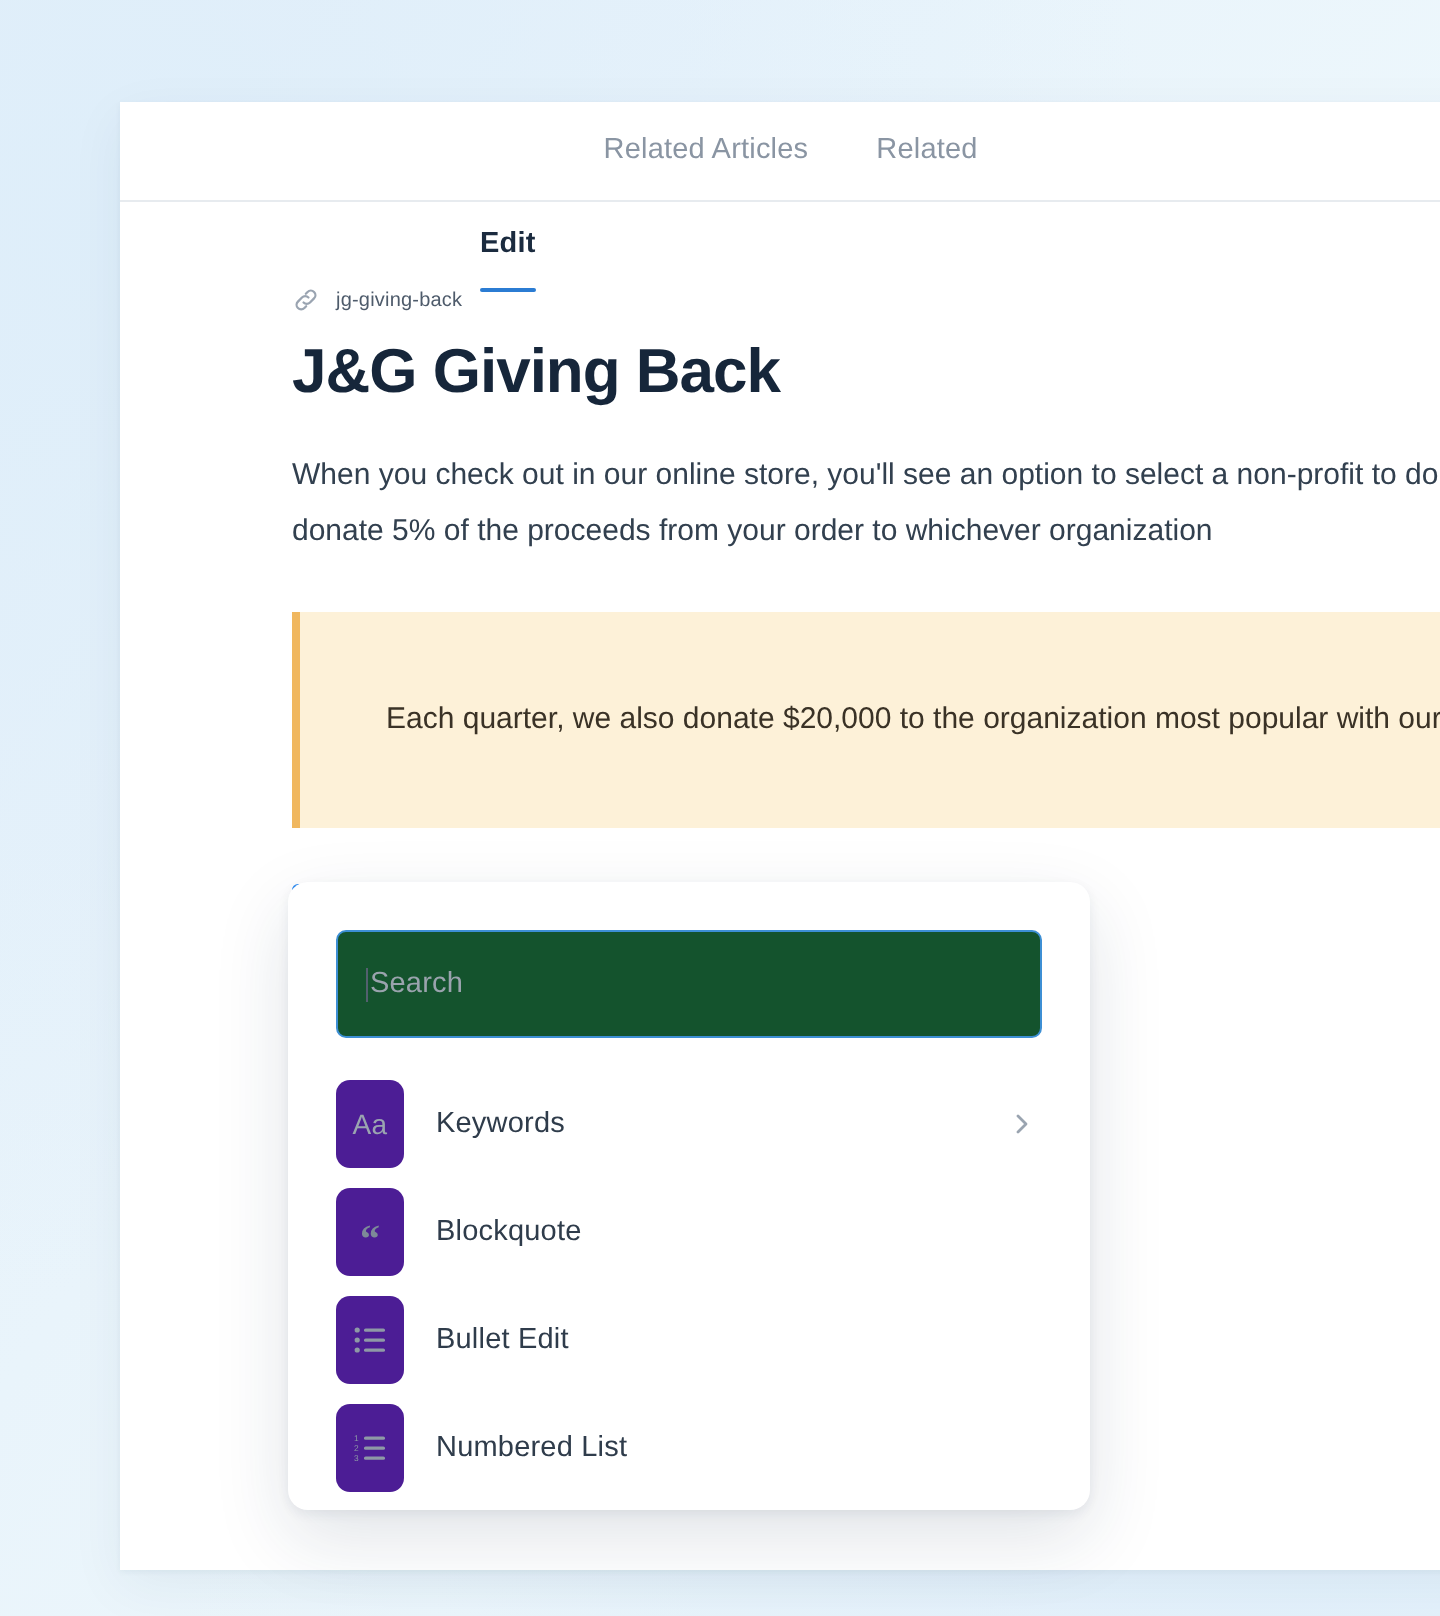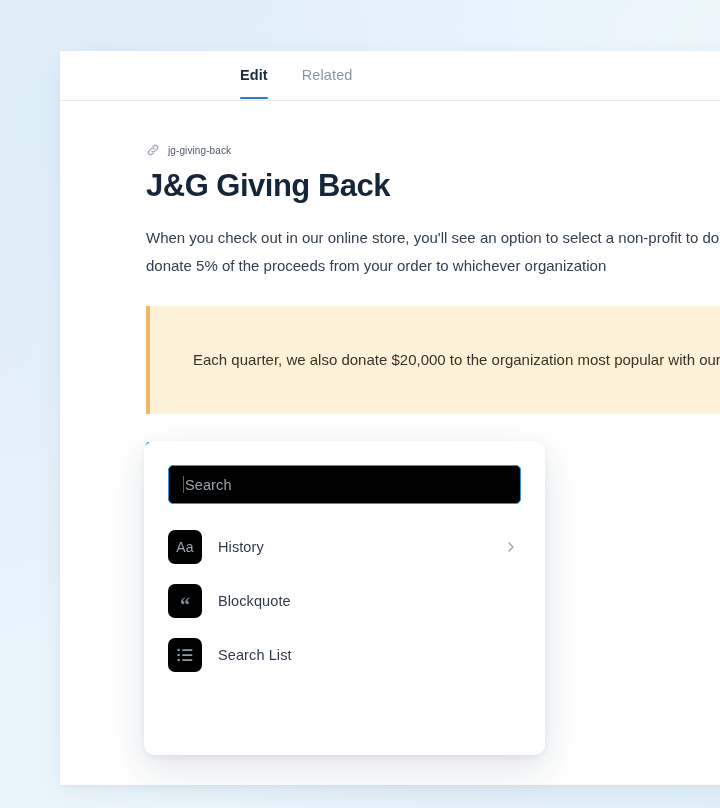--- a/index.html
+++ b/index.html
@@ -54,20 +54,21 @@
     margin-right: 34px;
     font-size: 14.5px;
     color: #8a95a3;
     letter-spacing: 0.1px;
     cursor: pointer;
     white-space: nowrap;
   }
   .tab.active {
     color: #1b2b3f;
     font-weight: 700;
+    margin-top: 47px;
   }
   .tab.active .tab-underline {
     position: absolute;
     left: 0;
     right: 0;
     bottom: -1px;
     height: 2.5px;
     background: #2b7cd3;
     border-radius: 2px;
   }
@@ -159,28 +160,28 @@
     border-radius: 10px;
     box-shadow: 0 2px 6px rgba(22,45,75,0.07), 0 14px 38px rgba(22,45,75,0.13);
     box-sizing: border-box;
     padding: 24px 24px 0 24px;
     overflow: hidden;
     z-index: 5;
   }
 
   .cmd-search {
     position: relative;
-    height: 39px;
+    height: 54px;
     border: 1.6px solid #3d8fd4;
     border-radius: 5px;
     box-sizing: border-box;
     display: flex;
     align-items: center;
     padding: 0 14px;
-    background: #000000;
+    background: #14532d;
   }
   .cmd-caret {
     width: 1px;
     height: 17px;
     background: #53606e;
     margin-right: 1px;
   }
   .cmd-search-placeholder {
     font-size: 14.5px;
     color: #9aa3ad;
@@ -192,23 +193,23 @@
   }
   .cmd-item {
     display: flex;
     align-items: center;
     height: 54px;
     cursor: pointer;
     position: relative;
   }
   .cmd-icon-box {
     width: 34px;
-    height: 34px;
+    height: 44px;
     border-radius: 7px;
-    background: #000000;
+    background: #4c1d95;
     display: flex;
     align-items: center;
     justify-content: center;
     flex: none;
     color: #8e99a6;
   }
   .cmd-icon-box .glyph-aa {
     font-size: 14px;
     color: #9aa4b0;
     letter-spacing: 0.2px;
@@ -243,20 +244,23 @@
 <body>
 
 <div class="bg-wash"></div>
 
 <div class="editor-card">
 
   <div class="tabbar">
     <div class="tab active">
       <span>Edit</span>
       <span class="tab-underline"></span>
+    </div>
+    <div class="tab">
+      <span>Related Articles</span>
     </div>
     <div class="tab">
       <span>Related</span>
     </div>
   </div>
 
   <div class="doc">
 
     <div class="slug-row">
       <svg class="slug-icon" viewBox="0 0 16 16" fill="none" stroke="currentColor" stroke-width="1.3" stroke-linecap="round">
@@ -287,21 +291,21 @@
     <span class="cmd-caret"></span>
     <span class="cmd-search-placeholder">Search</span>
   </div>
 
   <div class="cmd-list">
 
     <div class="cmd-item">
       <span class="cmd-icon-box">
         <span class="glyph-aa">Aa</span>
       </span>
-      <span class="cmd-label">History</span>
+      <span class="cmd-label">Keywords</span>
       <svg class="cmd-chevron" viewBox="0 0 12 12" fill="none" stroke="currentColor" stroke-width="1.4" stroke-linecap="round" stroke-linejoin="round">
         <path d="M4 2l4 4-4 4"></path>
       </svg>
     </div>
 
     <div class="cmd-item">
       <span class="cmd-icon-box">
         <span class="glyph-quote">“</span>
       </span>
       <span class="cmd-label">Blockquote</span>
@@ -311,18 +315,31 @@
       <span class="cmd-icon-box">
         <svg width="16" height="14" viewBox="0 0 16 14" fill="currentColor">
           <circle cx="1.6" cy="2" r="1.3"></circle>
             <rect x="5" y="1.2" width="10.5" height="1.7" rx="0.8"></rect>
           <circle cx="1.6" cy="7" r="1.3"></circle>
             <rect x="5" y="6.2" width="10.5" height="1.7" rx="0.8"></rect>
           <circle cx="1.6" cy="12" r="1.3"></circle>
             <rect x="5" y="11.2" width="10.5" height="1.7" rx="0.8"></rect>
         </svg>
       </span>
-      <span class="cmd-label">Search List</span>
-    </div>
-
+      <span class="cmd-label">Bullet Edit</span>
+    </div>
+
+    <div class="cmd-item">
+      <span class="cmd-icon-box">
+        <svg width="16" height="14" viewBox="0 0 16 14" fill="currentColor">
+          <text x="0" y="3.6" font-size="4.2" font-family="Liberation Sans, sans-serif">1</text>
+          <rect x="5" y="1.2" width="10.5" height="1.7" rx="0.8"></rect>
+          <text x="0" y="8.6" font-size="4.2" font-family="Liberation Sans, sans-serif">2</text>
+          <rect x="5" y="6.2" width="10.5" height="1.7" rx="0.8"></rect>
+          <text x="0" y="13.6" font-size="4.2" font-family="Liberation Sans, sans-serif">3</text>
+          <rect x="5" y="11.2" width="10.5" height="1.7" rx="0.8"></rect>
+        </svg>
+      </span>
+      <span class="cmd-label">Numbered List</span>
+    </div>
 
   </div>
 </div>
 
 </body></html>

